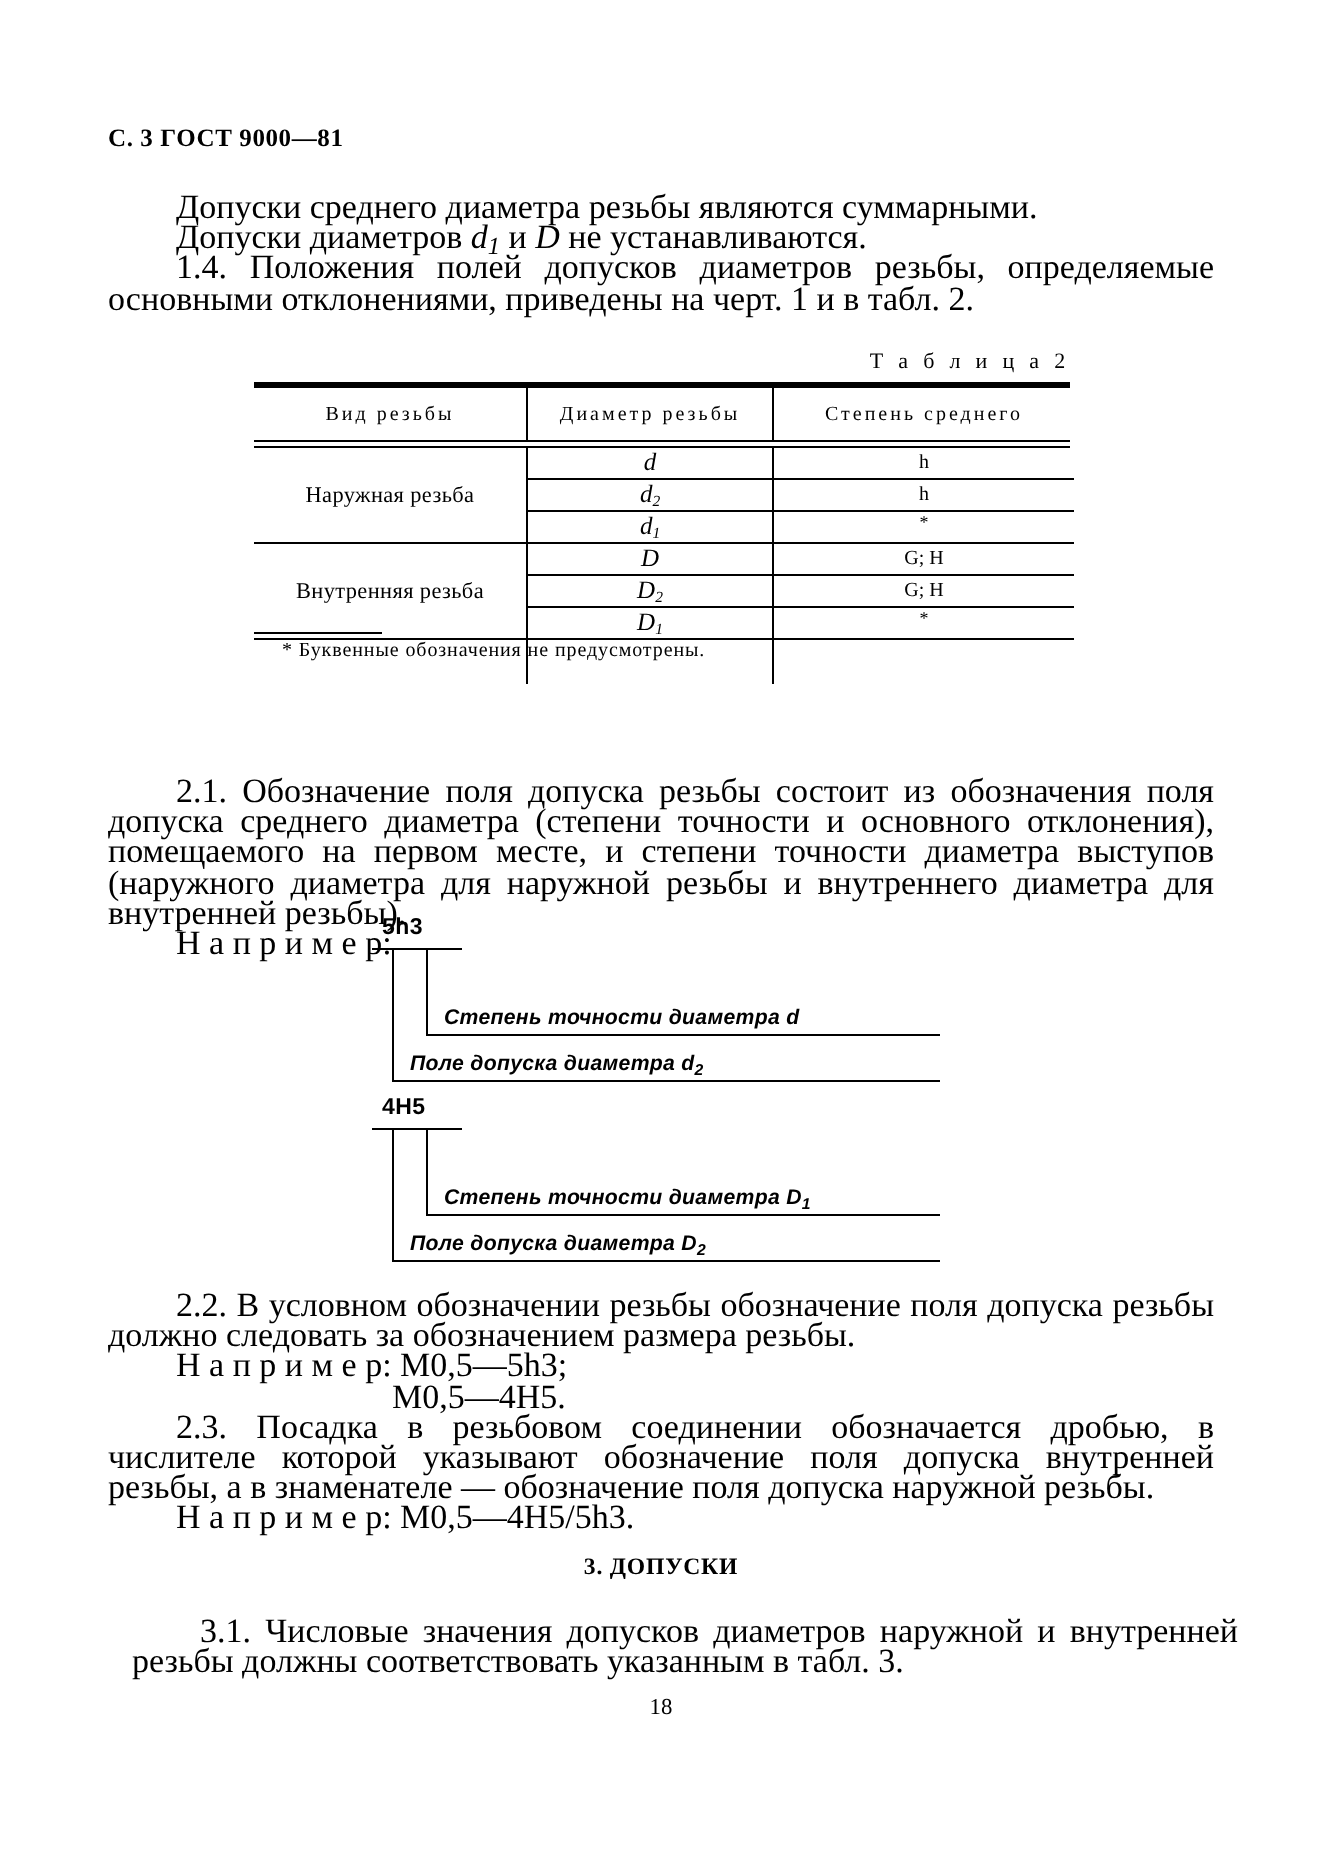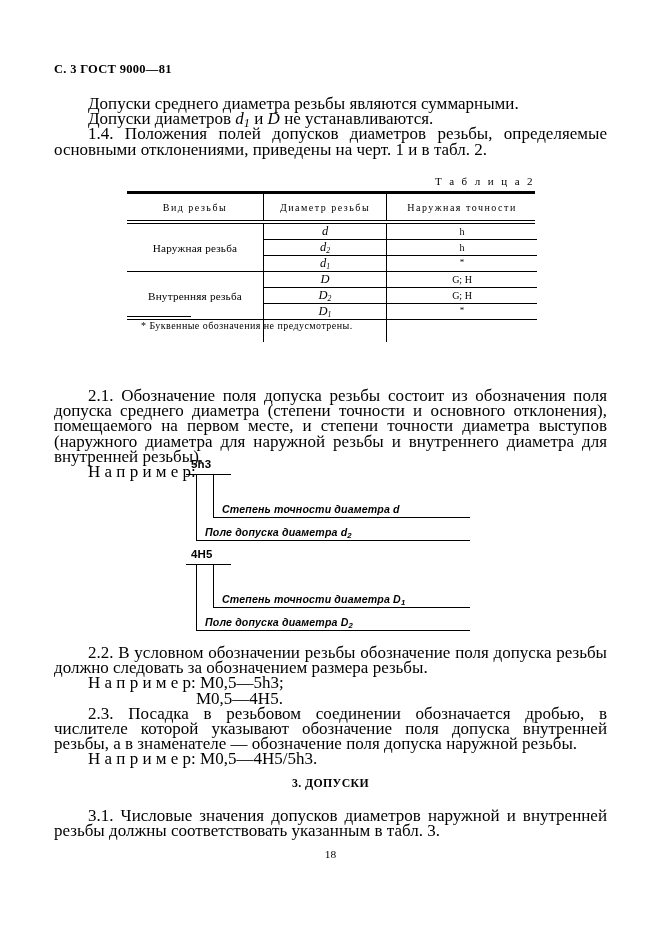--- a/index.html
+++ b/index.html
@@ -228,21 +228,21 @@
 
   <div class="table-caption">Т а б л и ц а   2</div>
 
   <div class="tbl-wrap">
     <div class="rule-top"></div>
     <table class="t2">
       <tbody>
         <tr class="thead-row">
           <td class="c1">Вид резьбы</td>
           <td class="c2">Диаметр резьбы</td>
-          <td class="c3">Наружная точности</td>
+          <td class="c3">Степень среднего</td>
         </tr>
       </tbody>
     </table>
     <div class="rule-double"></div>
     <table class="t2">
       <tbody>
 
         <tr class="body-row">
           <td class="c1" rowspan="3">Наружная резьба</td>
           <td class="c2"><span class="dia"><span>d</span><sub></sub></span></td>
@@ -313,19 +313,19 @@
   <div class="textblock" style="top:645px;">
     <p class="indent">2.2. В условном обозначении резьбы обозначение поля допуска резьбы должно следовать за обозначением размера резьбы.</p>
     <p class="indent">Н а п р и м е р: М0,5—5h3;</p>
     <p class="noindent" style="text-indent:142px;">М0,5—4Н5.</p>
     <p class="indent">2.3. Посадка в резьбовом соединении обозначается дробью, в числителе которой указывают обозначение поля допуска внутренней резьбы, а в знаменателе — обозначение поля допуска наружной резьбы.</p>
     <p class="indent">Н а п р и м е р: М0,5—4Н5/5h3.</p>
   </div>
 
   <div class="sect-head" style="top:776px;">3. ДОПУСКИ</div>
 
-  <div class="textblock" style="top:808px;">
+  <div class="textblock" style="top:808px;margin-left:12px;">
     <p class="indent">3.1. Числовые значения допусков диаметров наружной и внутренней резьбы должны соответствовать указанным в табл. 3.</p>
   </div>
 
   <div class="page-number">18</div>
 
 </div>
 
 </body></html>

